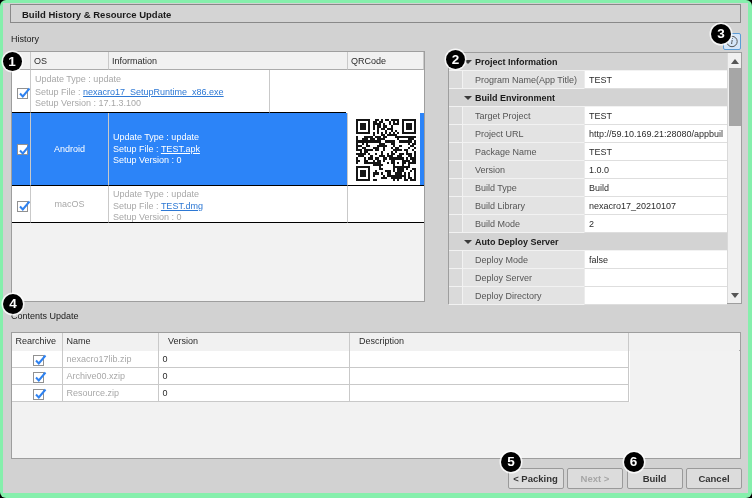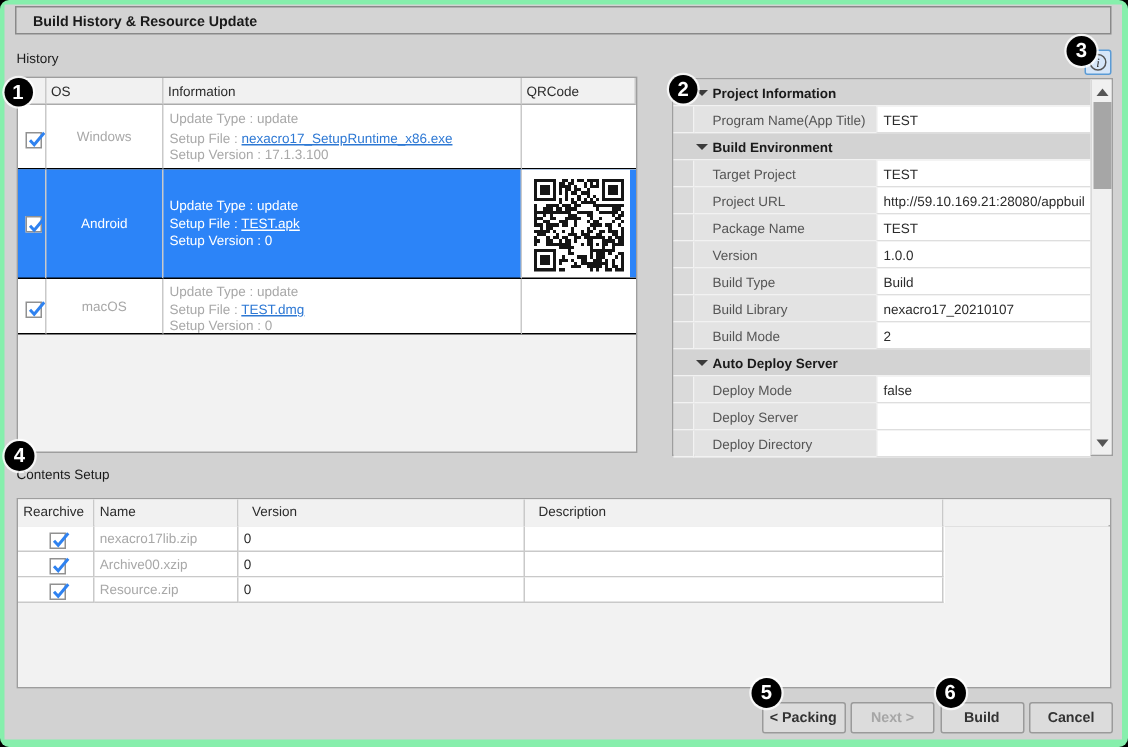--- a/index.html
+++ b/index.html
@@ -103,21 +103,20 @@
   </div>
 
   <div class="hrow rowwhite" style="top:18px; height:43px;">
     <div class="hcell c1">
             <div class="cbx" style="top:18px;">
               <svg width="13" height="13" viewBox="0 0 13 13">
                 <path d="M2 8.5 L4.8 11.5 L11.5 3.5" fill="none" stroke="#2f82f0" stroke-width="2"></path>
               </svg>
             </div>
           </div>
-    <div class="hcell c2 oscell">Windows</div>
     <div class="hcell c3 infocell">
       <div class="in" style="top:4.8px;">Update Type : update</div>
       <div class="in" style="top:17.3px;">Setup File : <a class="lnk">nexacro17_SetupRuntime_x86.exe</a></div>
       <div class="in" style="top:28.7px;">Setup Version : 17.1.3.100</div>
     </div>
     <div class="hcell c4"></div>
   </div>
 
   <div class="hrow rowblue" style="top:61px; height:73px;">
     <div class="hcell c1" style="background:#2c84f8;">
@@ -436,21 +435,21 @@
           <div class="plabel">Deploy Directory</div>
           <div class="pvalue"></div>
         </div>
   <div id="pscroll">
     <div class="sarrow" style="top:6px; border-bottom:5px solid #555;"></div>
     <div id="pthumb"></div>
     <div class="sarrow" style="bottom:5px; border-top:5px solid #555;"></div>
   </div>
 </div>
 
-<div class="abs grouplabel" style="left:8px; top:308.4px;">Contents Setup</div>
+<div class="abs grouplabel" style="left:8px; top:308.4px;">Contents Update</div>
 <div id="ctable" class="abs">
   <div id="chead">
     <div class="ccell cc1">Rearchive</div>
     <div class="ccell cc2" style="color:#2b2b2b;">Name</div>
     <div class="ccell cc3" style="padding-left:9px;">Version</div>
     <div class="ccell cc4" style="padding-left:9px;">Description</div>
     <div class="ccell cc5"></div>
   </div>
   <div class="crow" style="top:18px;">
     <div class="ccell cc1">

